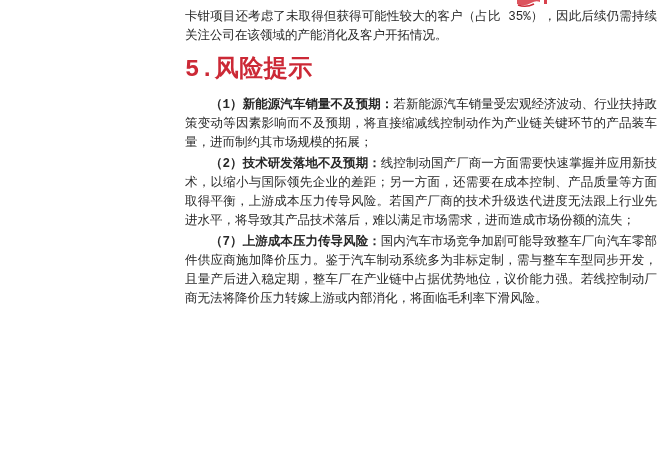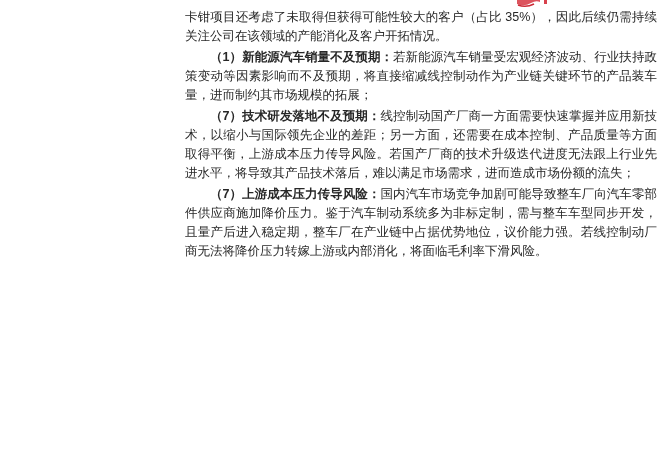--- a/index.html
+++ b/index.html
@@ -6,21 +6,21 @@
     margin: 0;
     padding: 0;
     background: #ffffff;
   }
   .page {
     position: relative;
     width: 670px;
     height: 463px;
     background: var(--page-bg, #ffffff);
     overflow: hidden;
-    font-family: Liberation Sans, sans-serif;
+    font-family: Liberation Mono, monospace;
     color: var(--body-color, #272727);
   }
   .content {
     position: absolute;
     top: 8px;
     left: 185px;
     width: 472px;
   }
   .body-text {
     font-size: 12.5px;
@@ -62,23 +62,24 @@
   <svg class="top-right-mark" viewBox="0 0 34 9" xmlns="http://www.w3.org/2000/svg" aria-hidden="true">
     <path d="M1 4 Q 8 7, 15 3 Q 20 0, 24 2 L 24 0 L 1 0 Z" fill="#d8414d" opacity="0.9"></path>
     <path d="M2 5 Q 10 8, 18 4" stroke="#cc2936" stroke-width="1.6" fill="none"></path>
     <rect x="28" y="0" width="3" height="4" fill="#d8414d"></rect>
   </svg>
 
   <div class="content">
 
     <p class="body-text continuation">卡钳项目还考虑了未取得但获得可能性较大的客户（占比 35%），因此后续仍需持续关注公司在该领域的产能消化及客户开拓情况。</p>
 
+    <h2 class="section-heading">5.风险提示</h2>
 
     <p class="body-text risk-item"><b>（1）新能源汽车销量不及预期：</b><span>若新能源汽车销量受宏观经济波动、行业扶持政策变动等因素影响而不及预期，将直接缩减线控制动作为产业链关键环节的产品装车量，进而制约其市场规模的拓展；</span></p>
 
 
-    <p class="body-text risk-item"><b>（7）技术研发落地不及预期：</b><span>线控制动国产厂商一方面需要快速掌握并应用新技术，以缩小与国际领先企业的差距；另一方面，还需要在成本控制、产品质量等方面取得平衡，上游成本压力传导风险。若国产厂商的技术升级迭代进度无法跟上行业先进水平，将导致其产品技术落后，难以满足市场需求，进而造成市场份额的流失；</span></p>
+    <p class="body-text risk-item"><b>（2）技术研发落地不及预期：</b><span>线控制动国产厂商一方面需要快速掌握并应用新技术，以缩小与国际领先企业的差距；另一方面，还需要在成本控制、产品质量等方面取得平衡，上游成本压力传导风险。若国产厂商的技术升级迭代进度无法跟上行业先进水平，将导致其产品技术落后，难以满足市场需求，进而造成市场份额的流失；</span></p>
 
 
     <p class="body-text risk-item"><b>（7）上游成本压力传导风险：</b><span>国内汽车市场竞争加剧可能导致整车厂向汽车零部件供应商施加降价压力。鉴于汽车制动系统多为非标定制，需与整车车型同步开发，且量产后进入稳定期，整车厂在产业链中占据优势地位，议价能力强。若线控制动厂商无法将降价压力转嫁上游或内部消化，将面临毛利率下滑风险。</span></p>
 
   </div>
 </div>
 
 </body></html>

